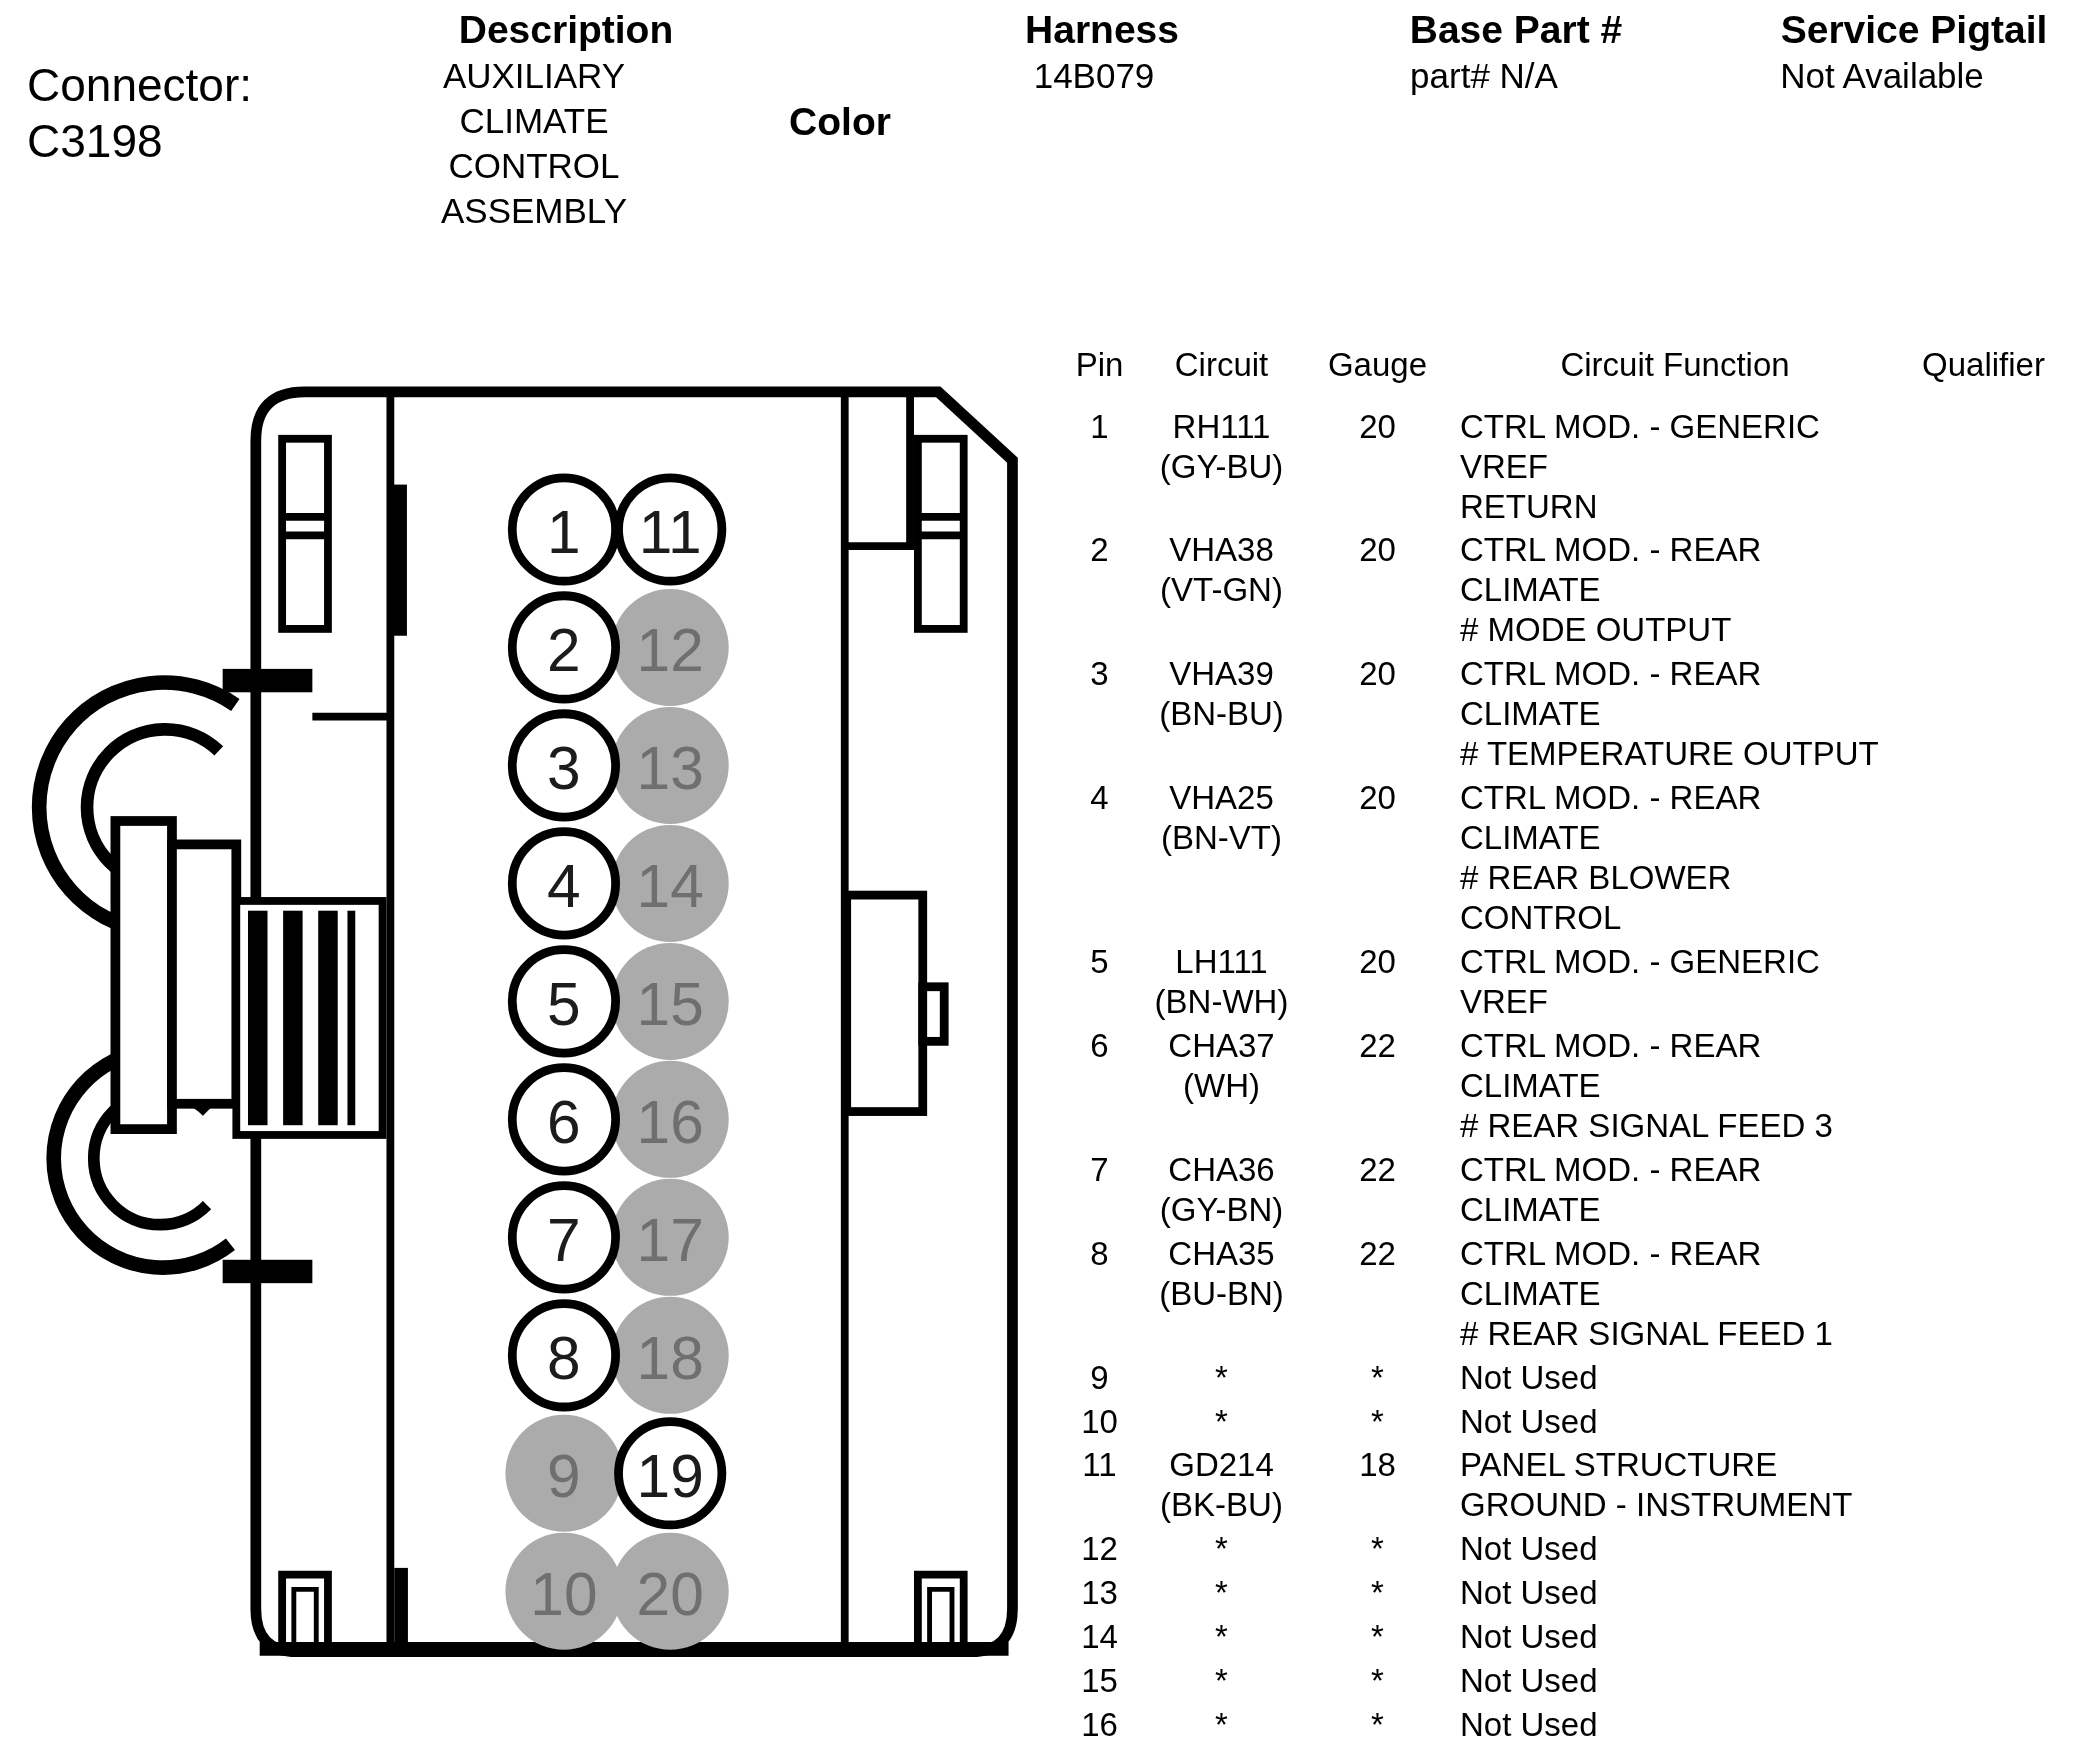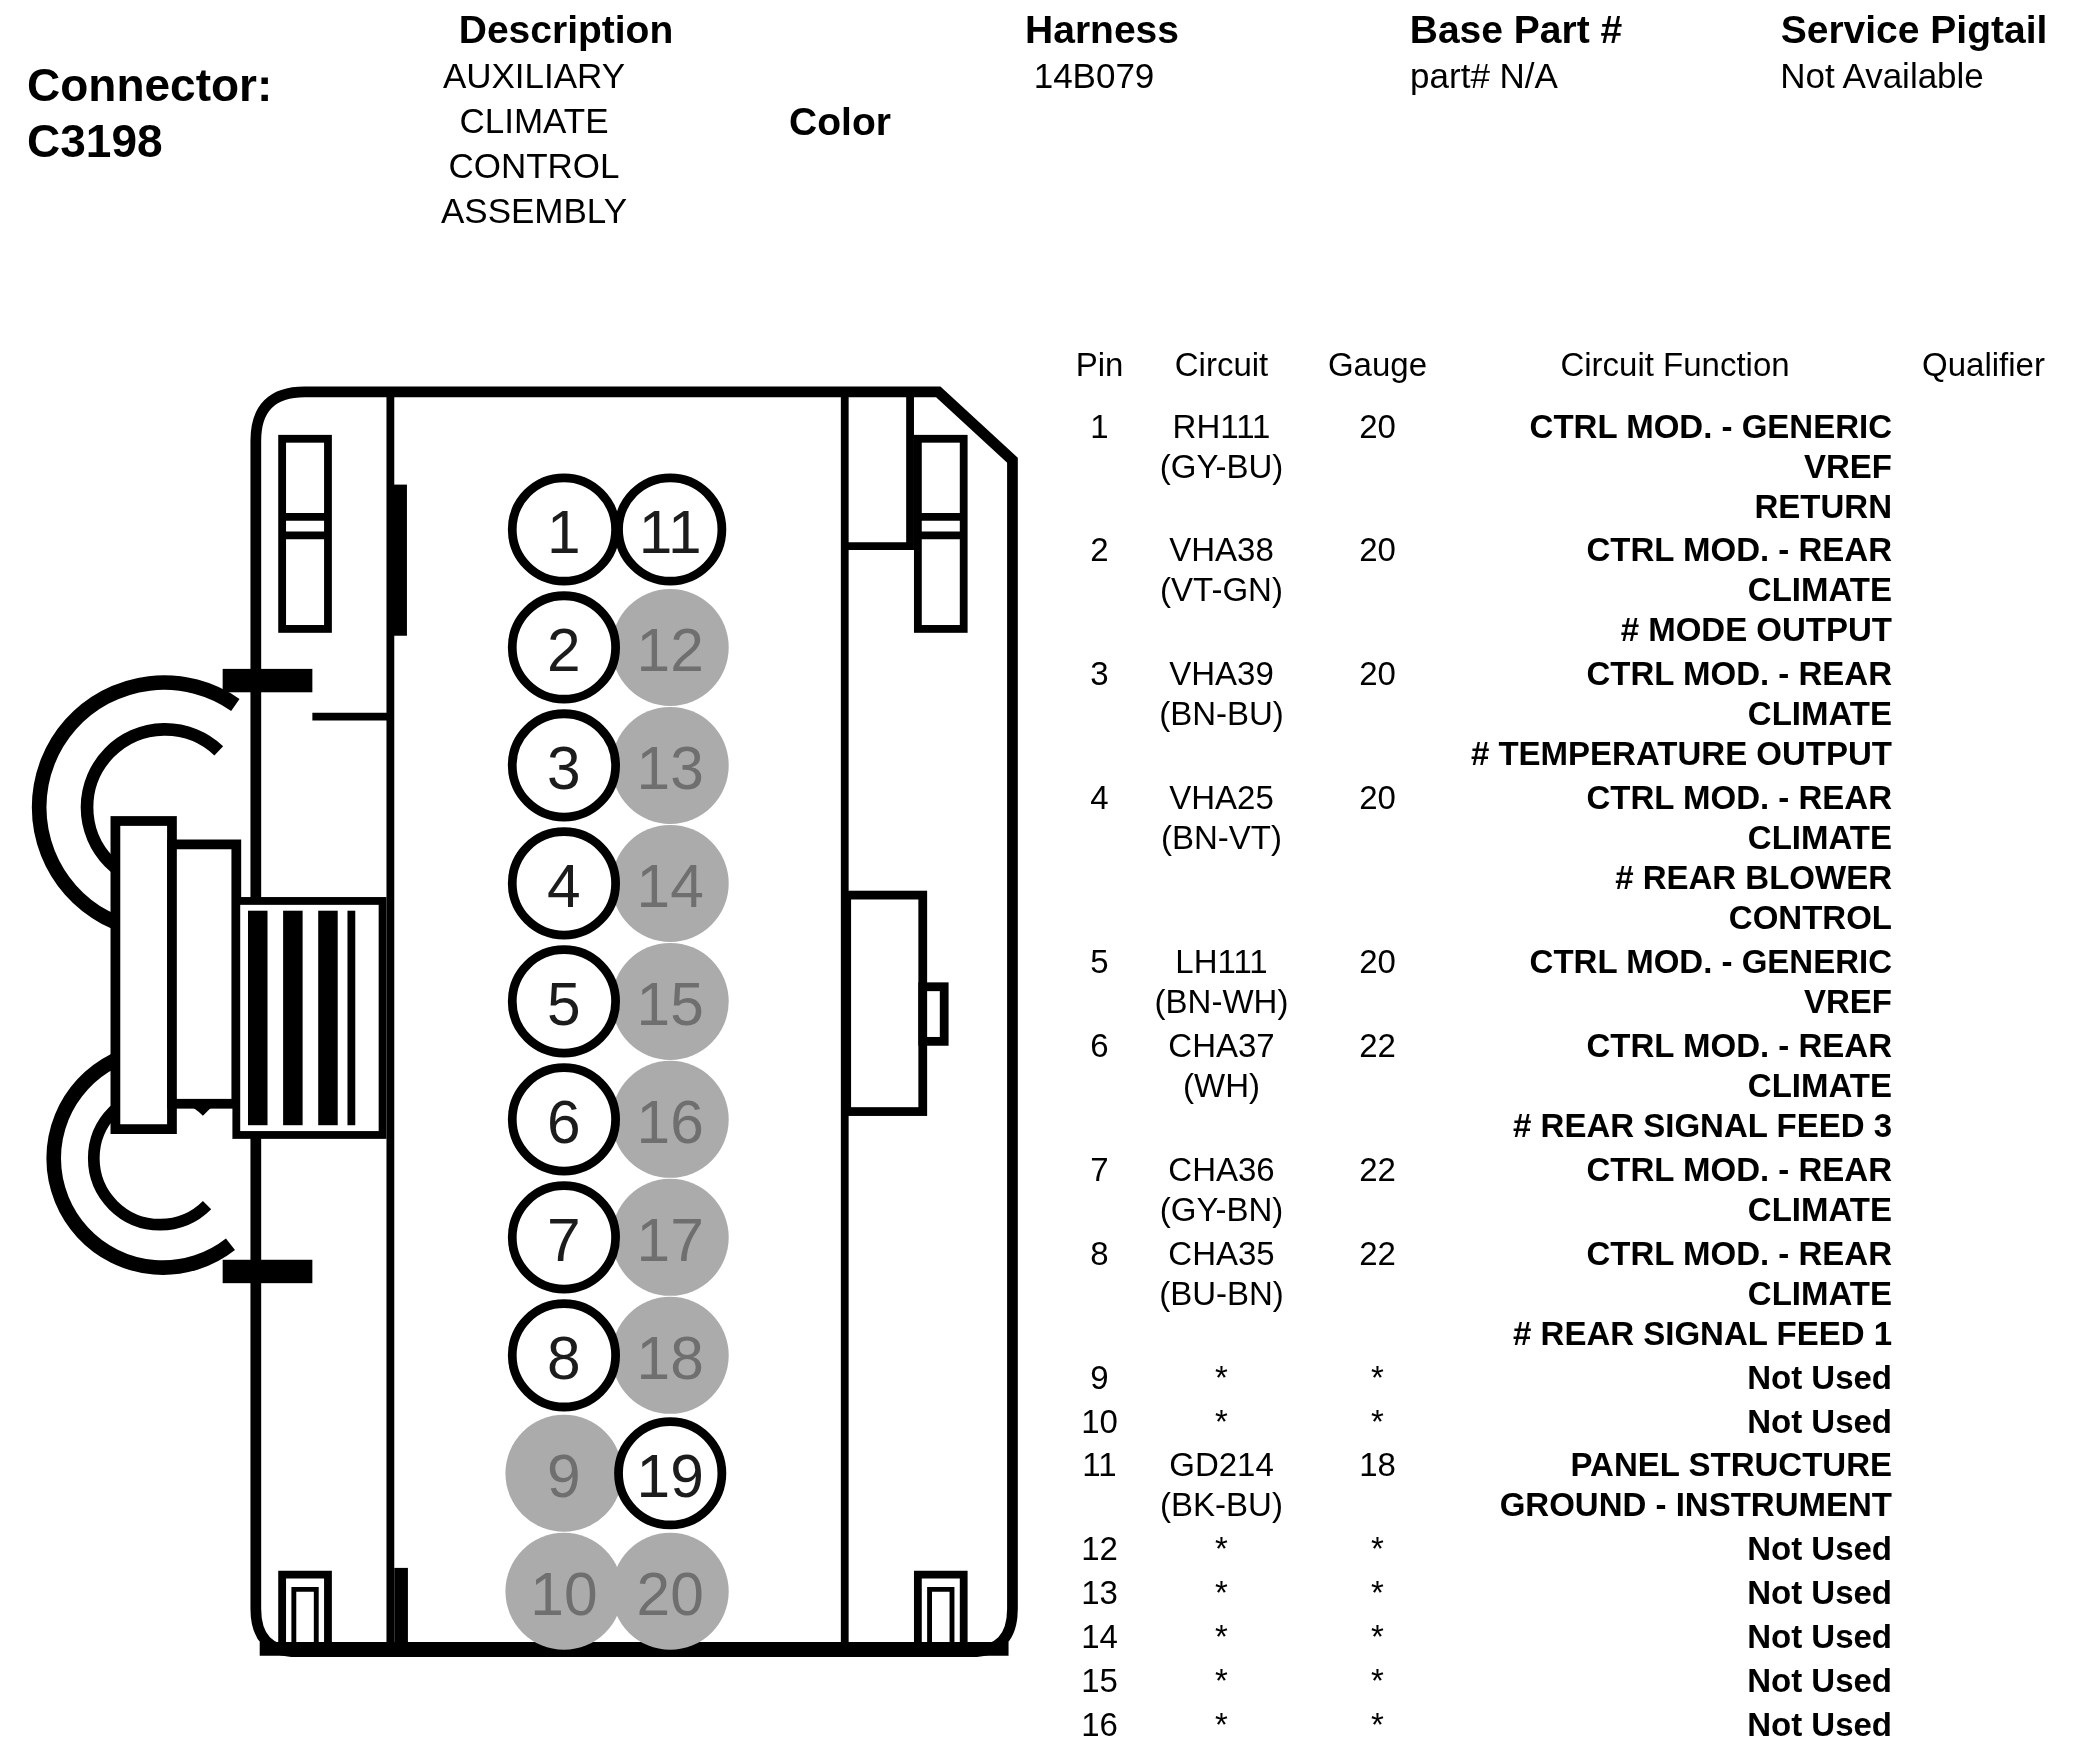--- a/index.html
+++ b/index.html
@@ -8,32 +8,32 @@
     width:2075px;height:1759px;
     background:#ffffff;
     font-family:"Liberation Sans", sans-serif;
     color:#000;
     overflow:hidden;
   }
   .abs{position:absolute;}
   .ctr{transform:translateX(-50%);text-align:center;}
   .hdr-label{font-weight:bold;font-size:39px;line-height:43px;white-space:nowrap;margin-left:32px;}
   .hdr-value{font-size:35px;line-height:45px;white-space:nowrap;}
-  .title{font-weight:bold;font-size:46px;line-height:56px;white-space:nowrap;}
+  .title{font-weight:normal;font-size:46px;line-height:56px;white-space:nowrap;}
 
   
   #pin-table{position:absolute;left:1053px;top:345px;width:1022px;}
   .thead,.trow{display:grid;grid-template-columns:93px 151px 161px 434px 183px;}
   .thead{font-weight:normal;font-size:39px;line-height:45px;}
   .thead .cell{text-align:center;}
   #table-rows{margin-top:21.5px;}
   .trow{margin-bottom:3.9px;}
   .cell{font-size:33px;line-height:40px;}
   .c-pin,.c-circuit,.c-gauge,.c-q{text-align:center;}
-  .c-fn{text-align:right;padding-left:2px;font-weight:bold;}
+  .c-fn{text-align:left;padding-left:2px;}
 
   svg text{font-family:"Liberation Sans", sans-serif;}
 </style>
 </head>
 <body>
 
 <div id="page">
 
   <div class="abs title" style="left:27px;top:57px;">
     <div>Connector:</div>

